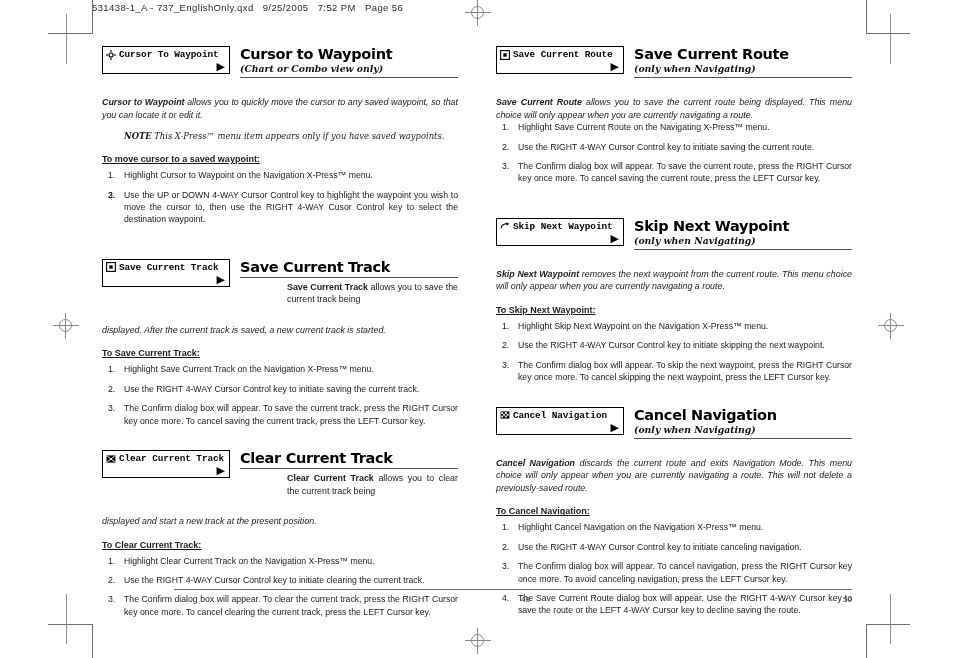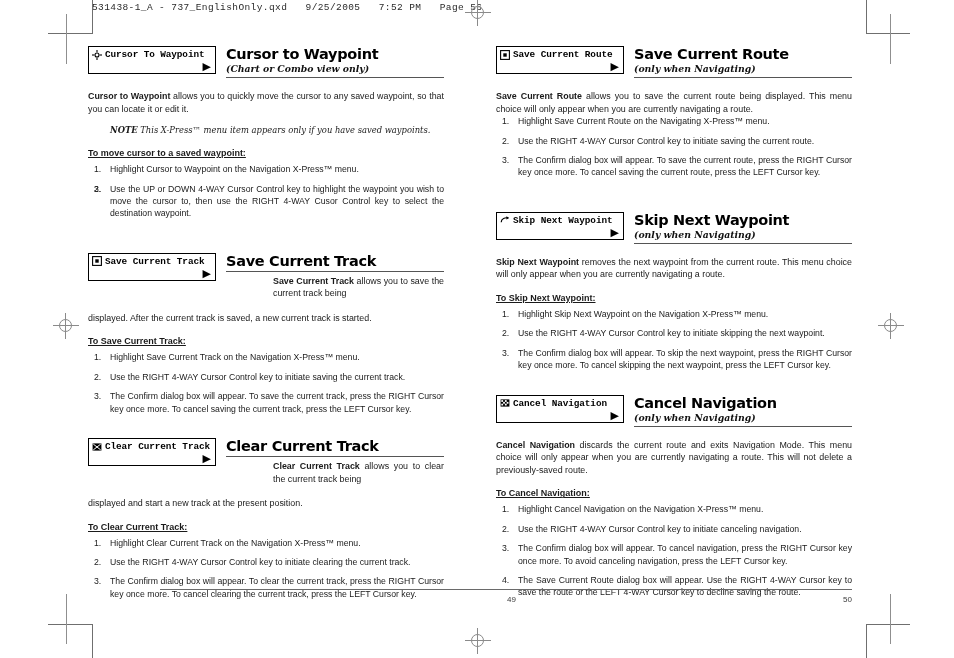--- a/index.html
+++ b/index.html
@@ -15,21 +15,21 @@
     font-family: "Liberation Sans", sans-serif;
     color: #1a1a1a;
     overflow: hidden;
   }
 
   
   .slug {
     position: absolute;
     top: 2px;
     left: 92px;
-    font-family: Liberation Mono, monospace;
+    font-family: Liberation Sans, sans-serif;
     font-size: 9.5px;
     letter-spacing: 0.4px;
     color: #2a2a2a;
     white-space: pre;
     text-align: right;
   }
   .cropmark {
     position: absolute;
     background: #6f6f6f;
   }
@@ -63,21 +63,21 @@
     width: 1px;
     background: #8f8f8f;
   }
 
   
   .page {
     position: absolute;
     top: 46px;
     width: 356px;
   }
-  .page-left  { left: 88px; }
+  .page-left  { left: 102px; }
   .page-right { left: 496px; }
 
   
   .section { position: relative; margin-bottom: 4px; }
 
   .head-row {
     display: flex;
     align-items: flex-start;
   }
   .menu-box {
@@ -148,21 +148,22 @@
     line-height: 12.5px;
     margin-top: 3px;
     text-align: justify;
     margin-left: 47px;
   }
 
   .body-para {
     font-size: 8.9px;
     line-height: 12.6px;
     text-align: justify;
-    margin-top: 12px;
+    margin-top: 18px;
+    font-style: italic;
   }
   .body-para b, .inline-lead b { font-weight: bold; }
 
   .note {
     font-family: "DejaVu Serif", serif;
     font-style: italic;
     font-size: 8.4px;
     line-height: 12px;
     margin: 9px 0 0 22px;
   }

